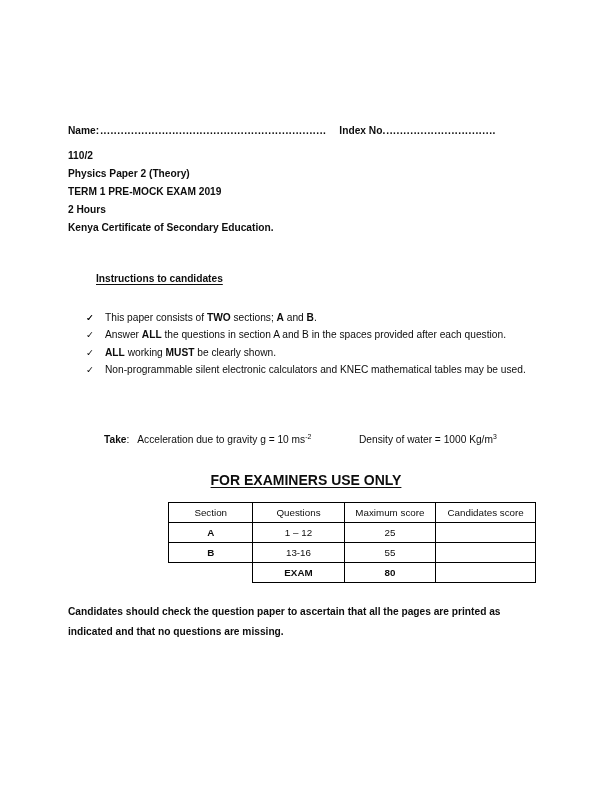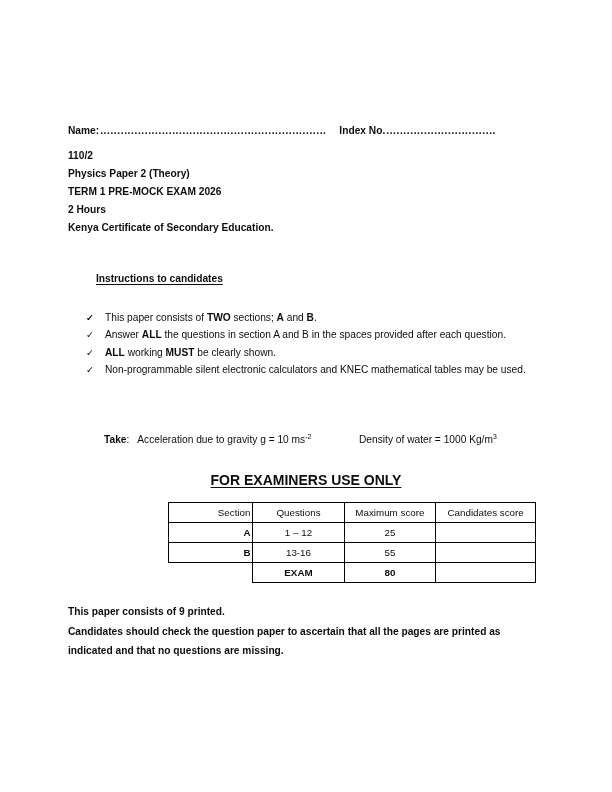--- a/index.html
+++ b/index.html
@@ -134,21 +134,21 @@
     border-collapse: collapse;
     font-size: 9.8px;
   }
   .score-table td {
     border: 1px solid #000000;
     height: 19px;
     text-align: center;
     vertical-align: middle;
     padding: 0 2px;
   }
-  .score-table td.c1 { width: 85px; text-align: right; }
+  .score-table td.c1 { width: 85px; }
   .score-table td.c2 { width: 91px; }
   .score-table td.c3 { width: 92px; }
   .score-table td.c4 { width: 100px; }
   .score-table td.blank-cell {
     border: none;
   }
   .score-table td.bold { font-weight: bold; }
 
   
   .footer {
@@ -169,21 +169,21 @@
   <div class="name-line">
     <span class="name-label">Name:</span>
     <span class="leader leader-name">..................................................................</span>
     <span class="index-label">Index No.</span>
     <span class="leader leader-index">................................</span>
   </div>
 
   <div class="header-block">
     <div class="hline">110/2</div>
     <div class="hline">Physics Paper 2 (Theory)</div>
-    <div class="hline">TERM 1 PRE-MOCK EXAM 2026</div>
+    <div class="hline">TERM 1 PRE-MOCK EXAM 2019</div>
     <div class="hline">2 Hours</div>
     <div class="hline">Kenya Certificate of Secondary Education.</div>
   </div>
 
   <div class="instr-heading">Instructions to candidates</div>
 
   <div class="instr-list">
     <div class="instr-item">
       <span class="tick">✓</span>
     </div>
@@ -239,17 +239,16 @@
       <tr>
         <td class="c1 blank-cell"></td>
         <td class="c2 bold">EXAM</td>
         <td class="c3 bold">80</td>
         <td class="c4"></td>
       </tr>
     </tbody>
   </table>
 
   <div class="footer">
-    <div>This paper consists of 9 printed.</div>
     <div>Candidates should check the question paper to ascertain that all the pages are printed as indicated and that no questions are missing.</div>
   </div>
 
 </div>
 
 </body></html>

